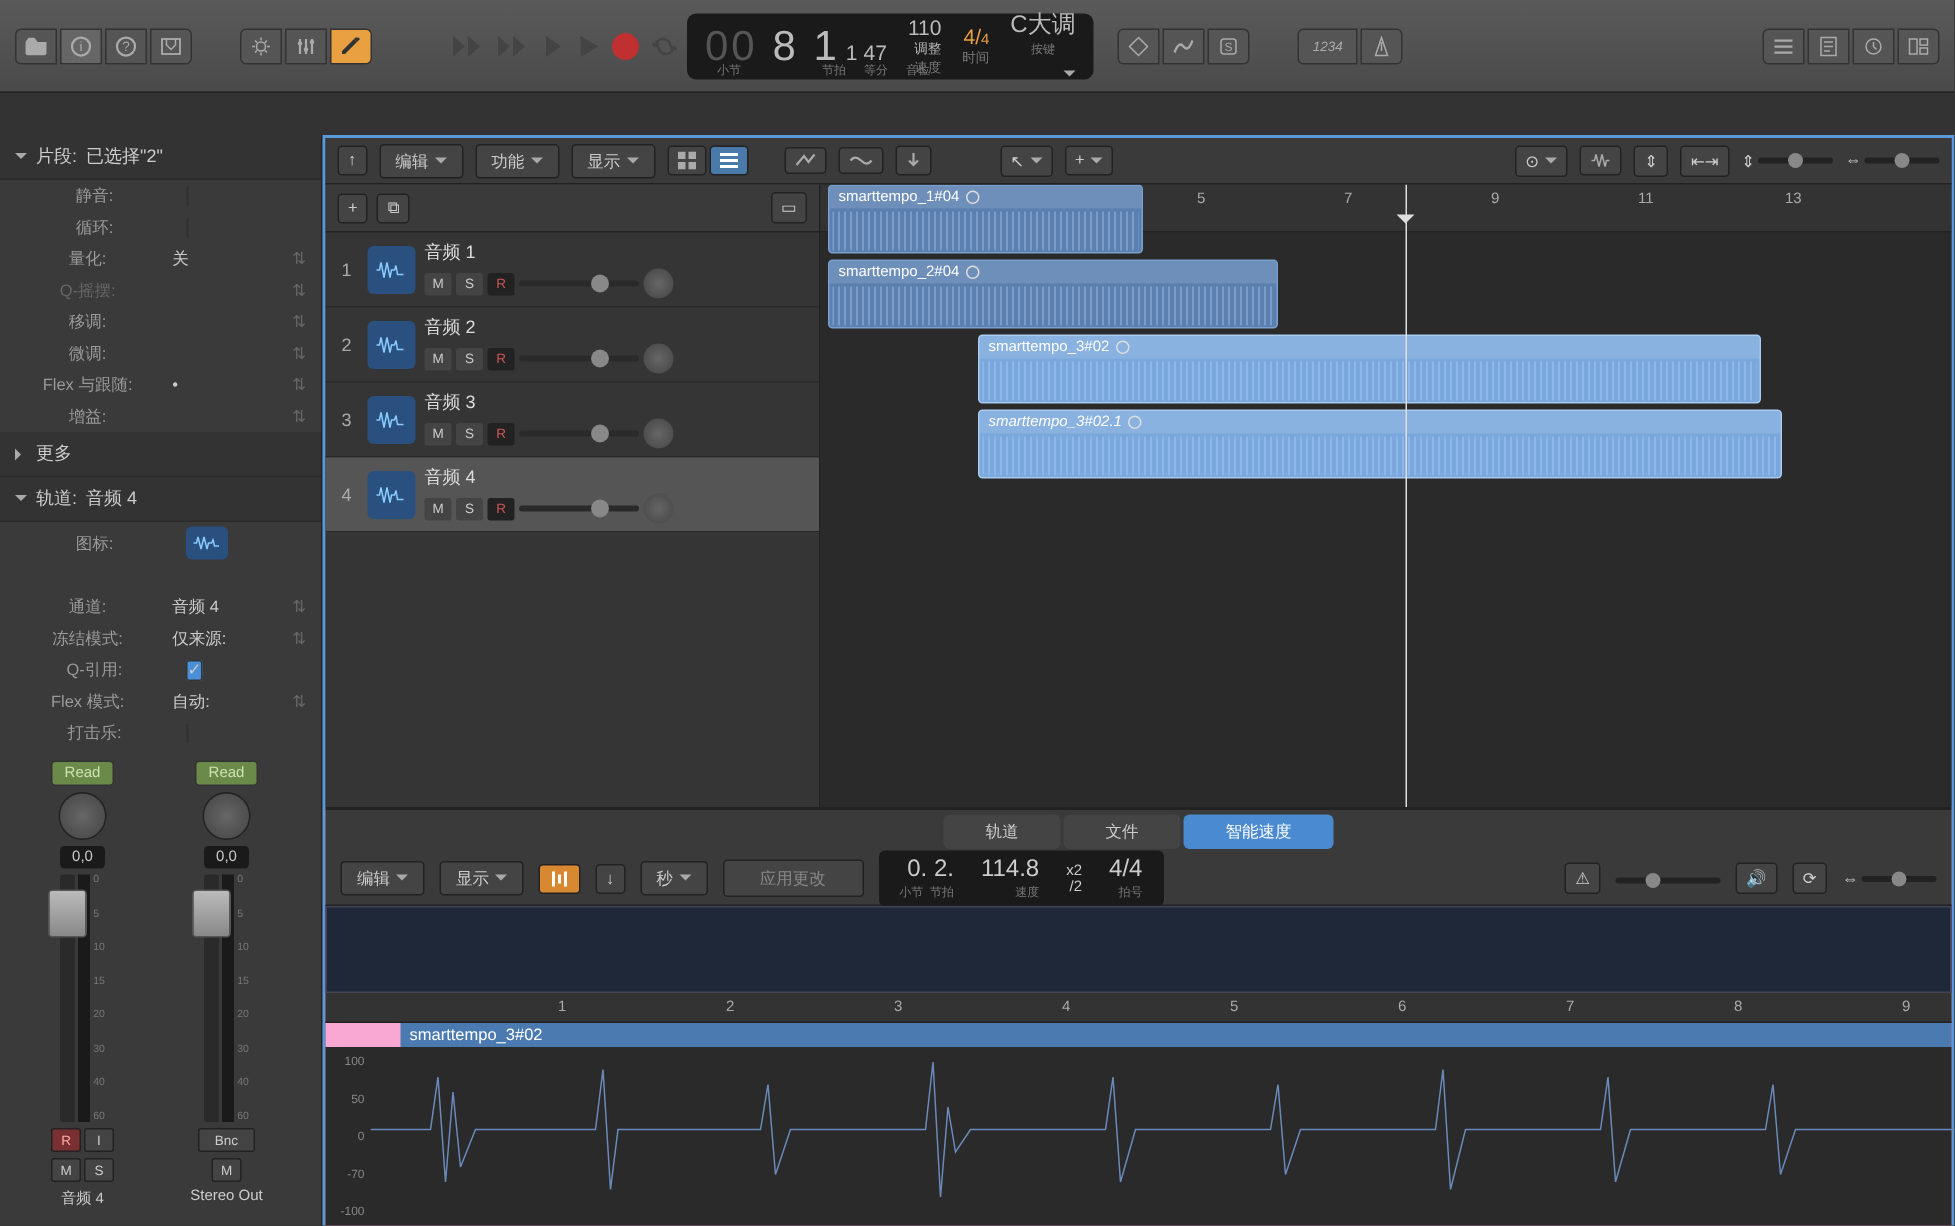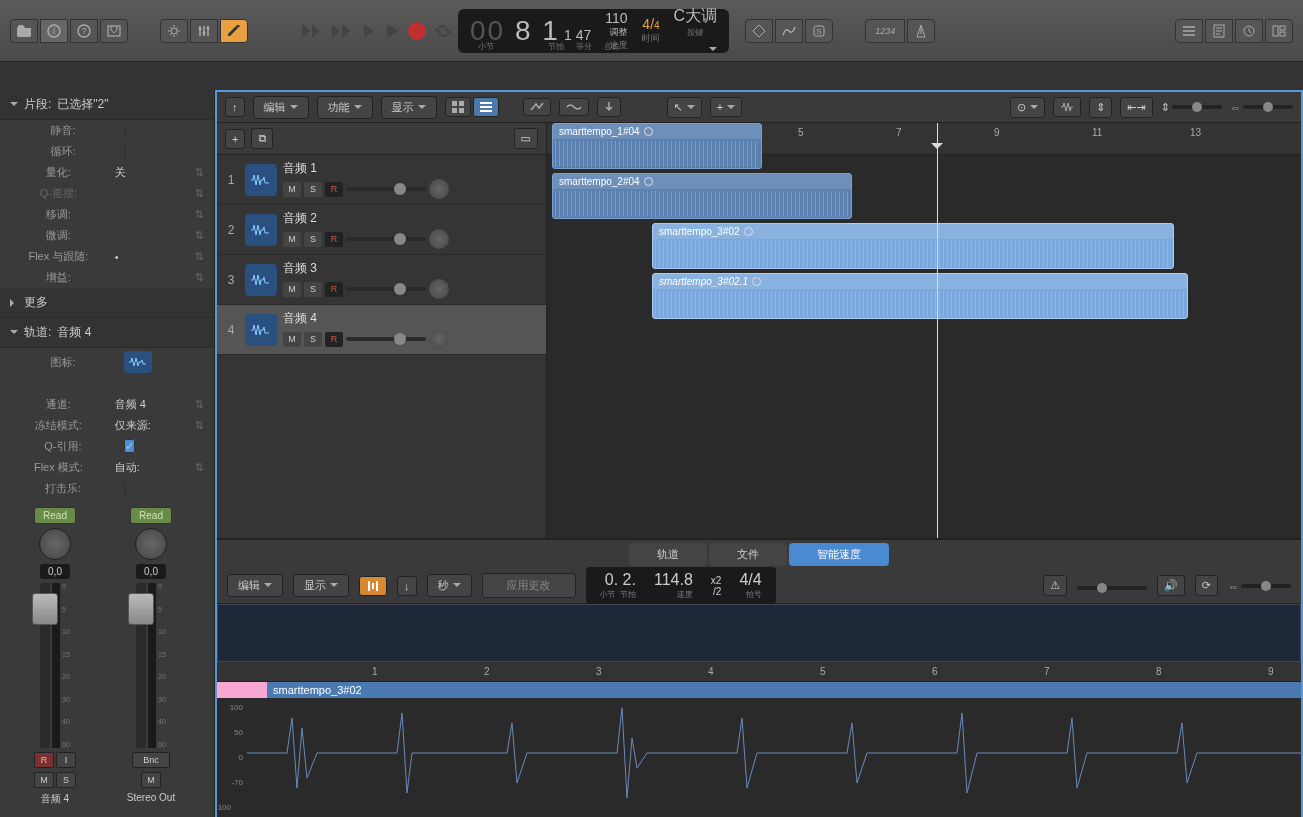--- a/index.html
+++ b/index.html
@@ -669,21 +669,21 @@
           <span class="ruler-mark" style="left: 939px;">8</span>
           <span class="ruler-mark" style="left: 1051px;">9</span>
         </div>
       <div class="editor-region-label" style="margin-left:50px">smarttempo_3#02</div>
       <div class="editor-wave">
         <div class="wave-scale" id="wave-scale">
             <div style="position: absolute; top: 5px; right: 4px;">100</div>
             <div style="position: absolute; top: 30px; right: 4px;">50</div>
             <div style="position: absolute; top: 55px; right: 4px;">0</div>
             <div style="position: absolute; top: 80px; right: 4px;">-70</div>
-            <div style="position: absolute; top: 105px; right: 16px;">-100</div>
+            <div style="position: absolute; top: 105px; right: 4px;">-100</div>
           </div>
         <svg width="100%" height="100%" style="position:absolute;left:30px">
             <path d="M0 55 L40 55 L45 20 L50 90 L55 30 L60 80 L70 55 L150 55 L155 15 L160 95 L165 55 L260 55 L265 25 L270 85 L280 55 L370 55 L375 10 L380 100 L385 40 L390 70 L400 55 L490 55 L495 20 L500 90 L510 55 L600 55 L605 25 L610 85 L620 55 L710 55 L715 15 L720 95 L730 55 L820 55 L825 20 L830 90 L840 55 L930 55 L935 25 L940 85 L950 55 L1060 55" fill="none" stroke="#6a8abb" stroke-width="1"></path>
           </svg>
       </div>
     </div>
   </div>
 </div>
 
 </body></html>

